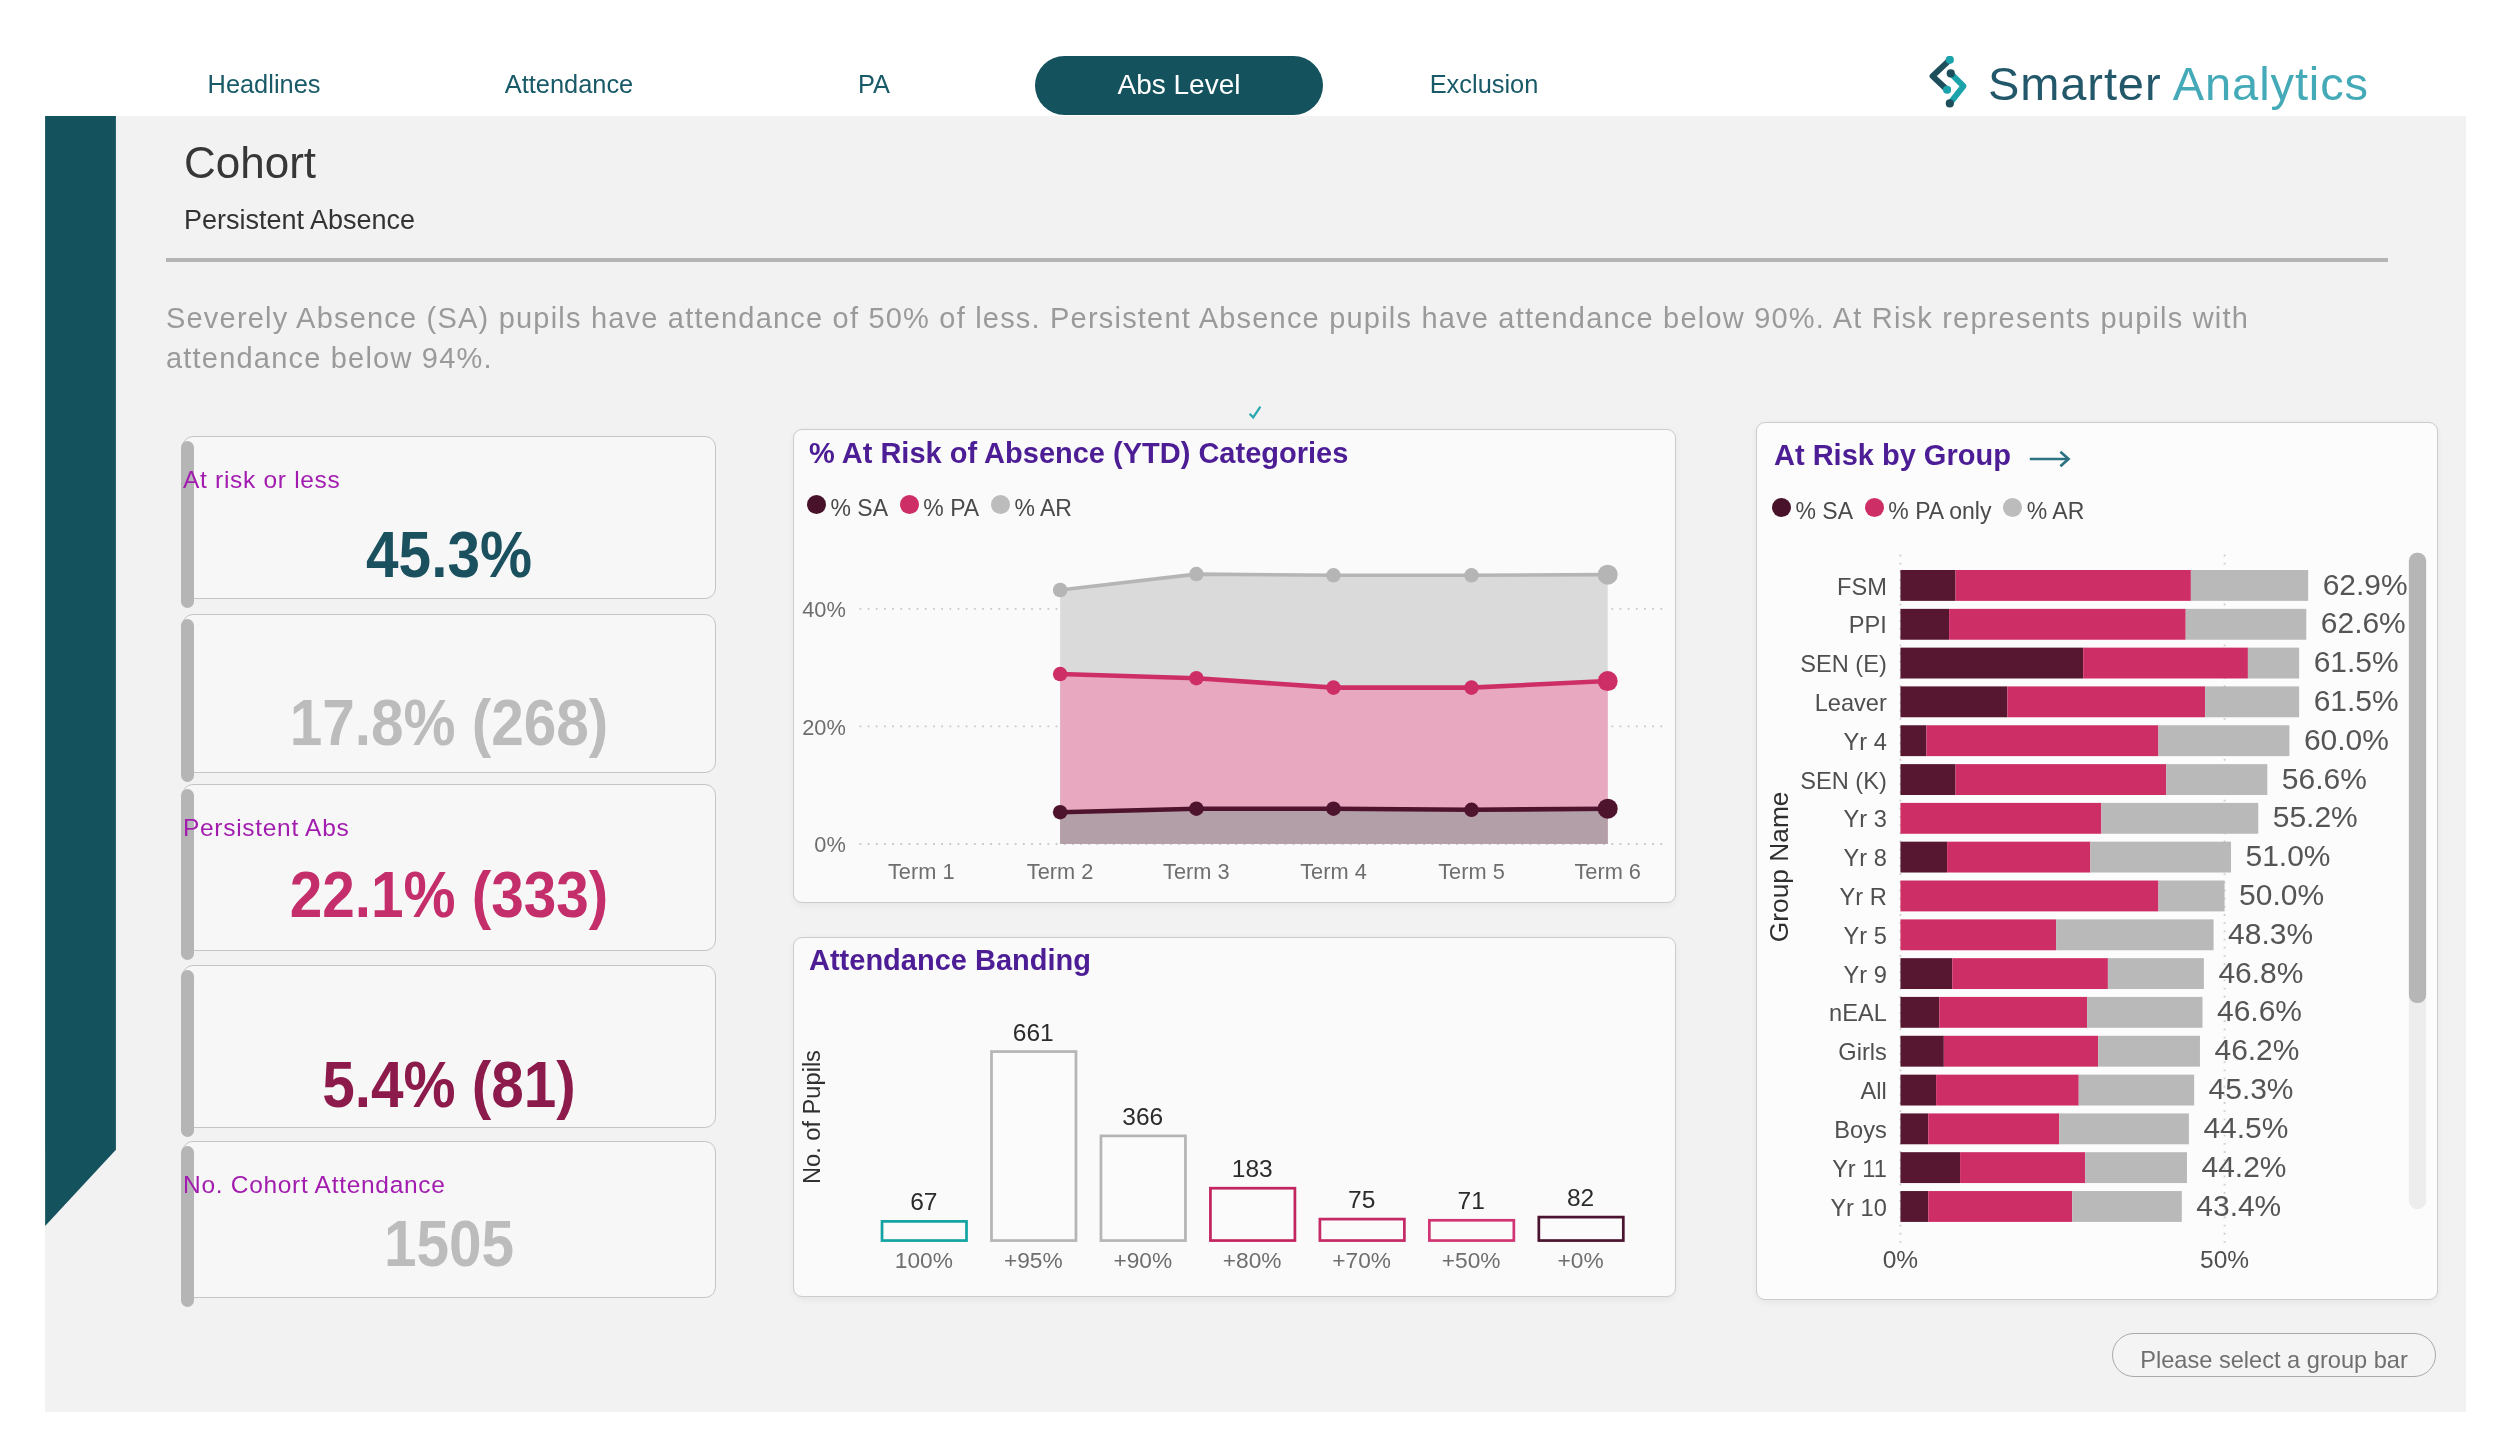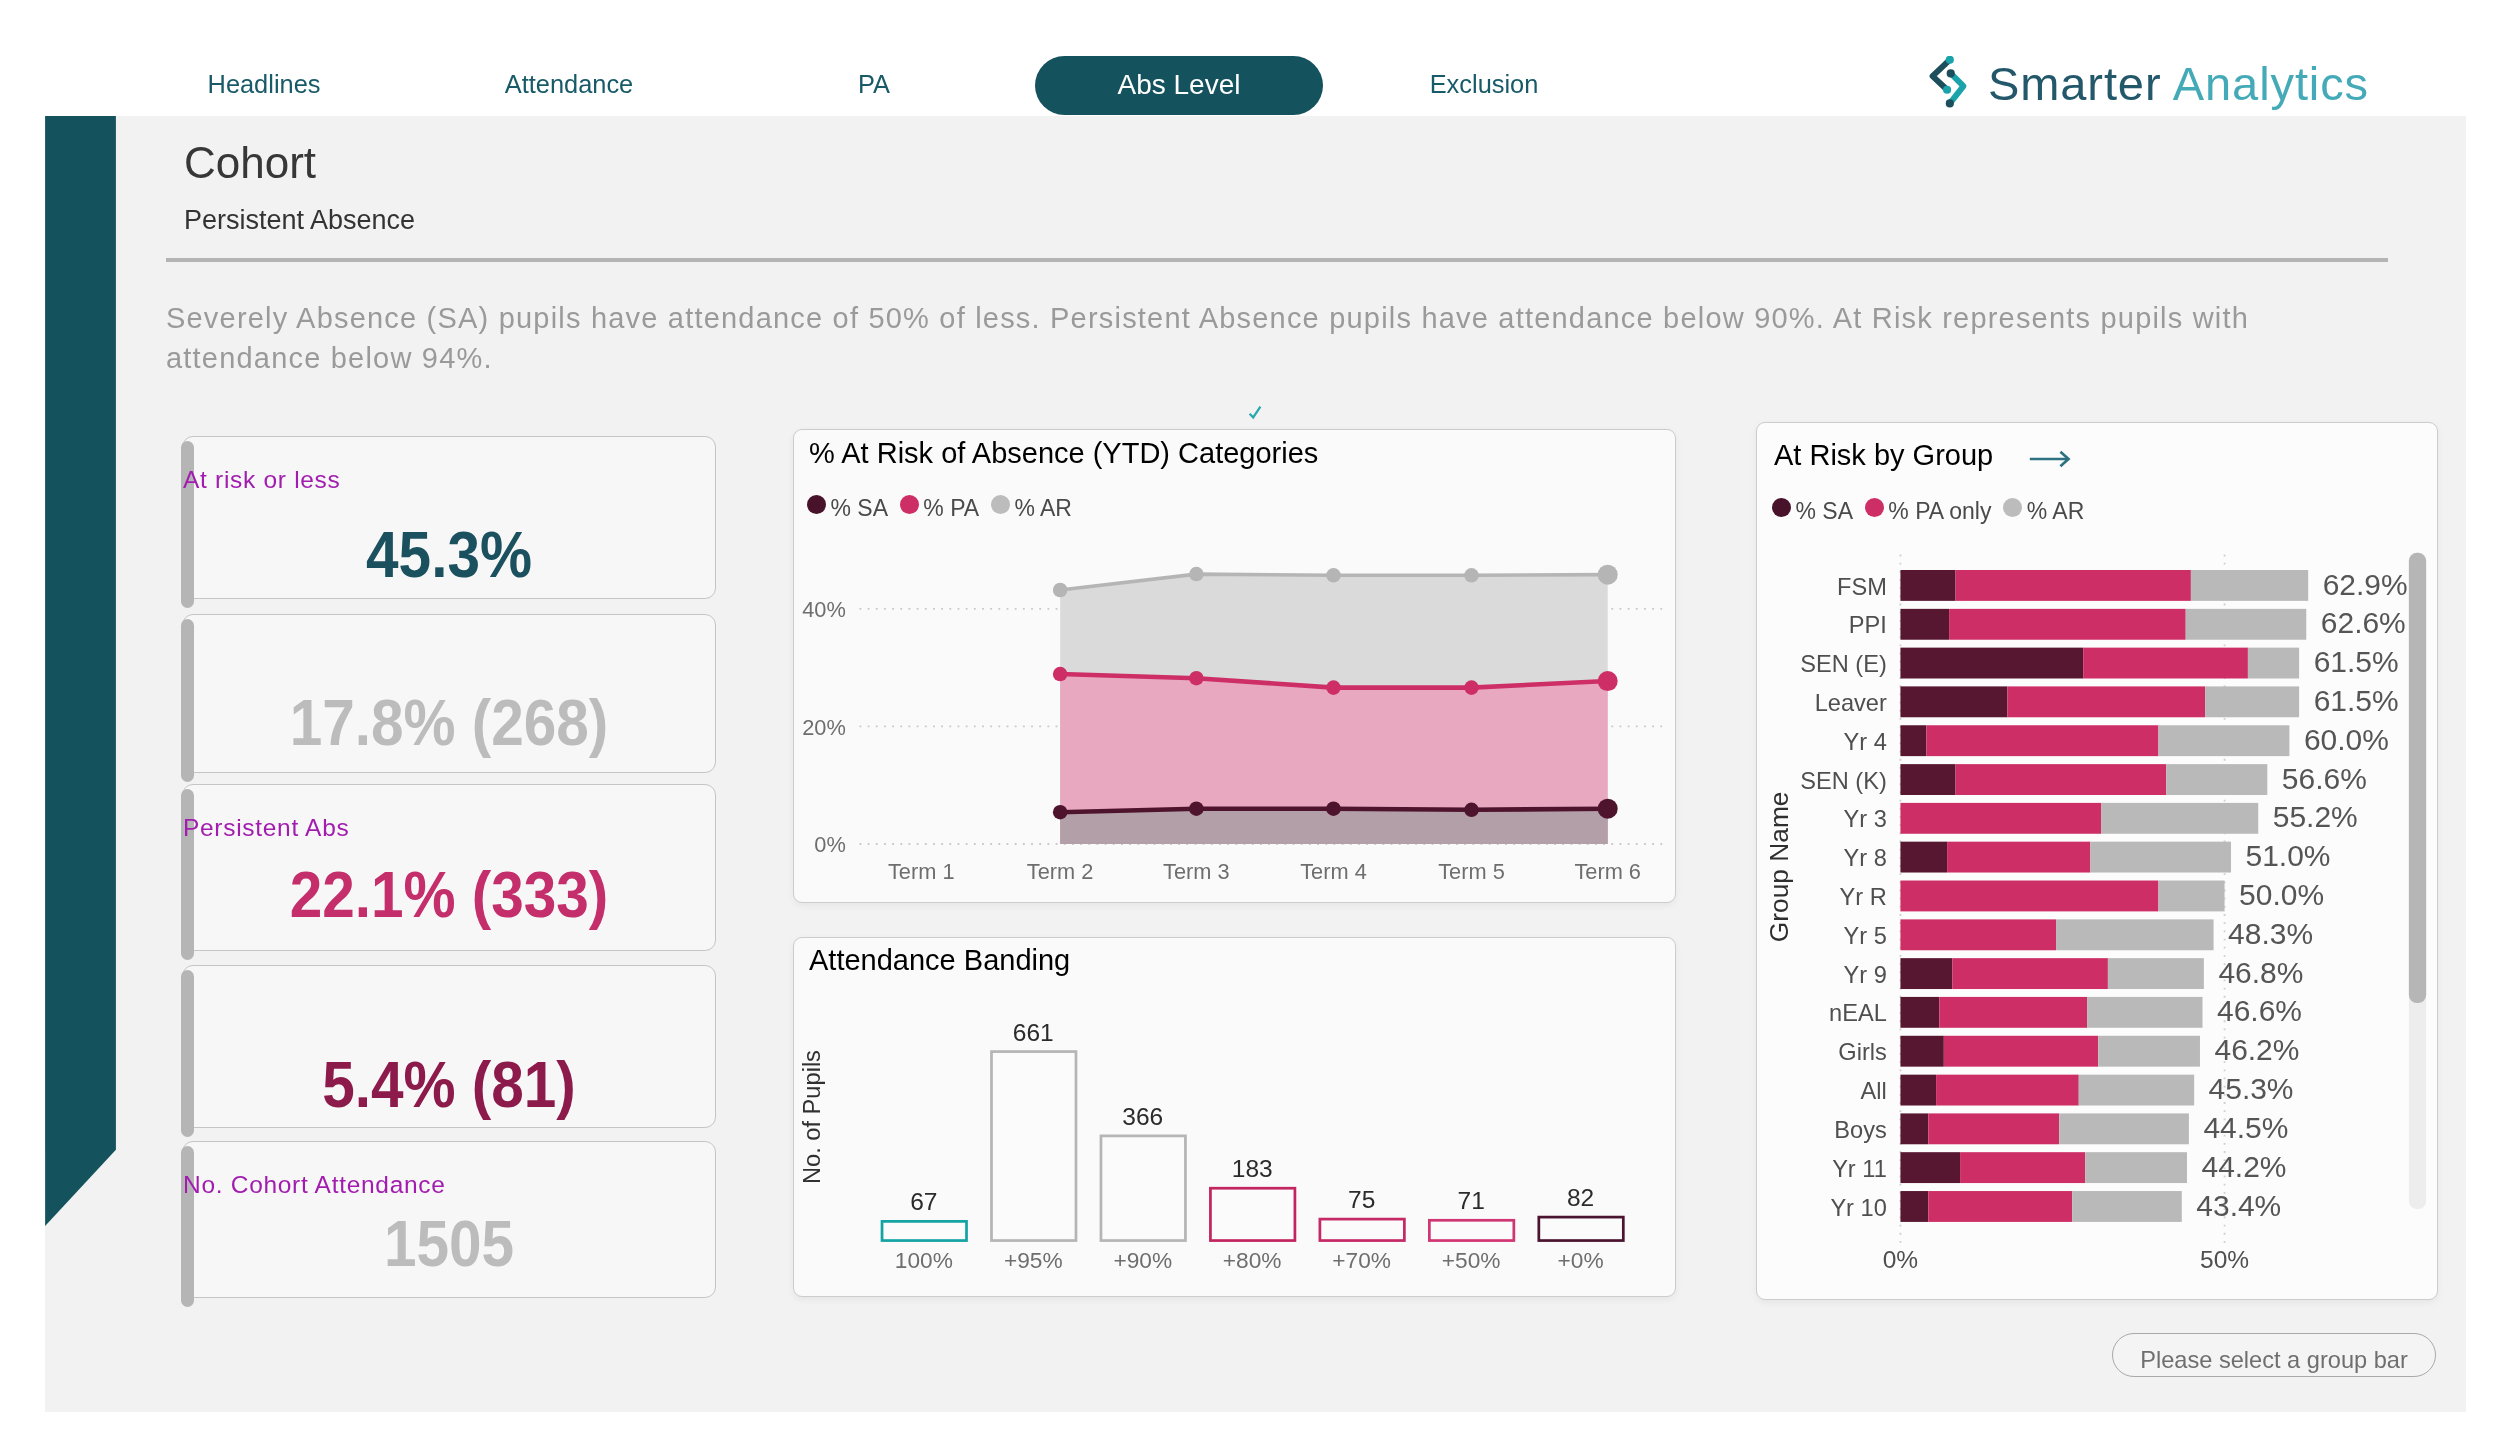--- a/index.html
+++ b/index.html
@@ -2,21 +2,21 @@
 <html style="font-size:14.5px"><head><meta charset="utf-8"><style>
 *{margin:0;padding:0;box-sizing:border-box}
 html,body{width:2512px;height:1453px;background:#fff;font-family:"Liberation Sans",sans-serif;overflow:hidden;position:relative}
 .abs{position:absolute}
 .card{position:absolute;background:#fafafa;border:1.8px solid #cccccc;border-radius:9px;box-shadow:0 2.7px 7.3px rgba(0,0,0,.05)}
 .kpi{position:absolute;background:#f7f7f7;border:1.8px solid #c5c5c5;border-radius:11px}
 .kpi .bar{position:absolute;left:-1.8px;top:3.6px;width:12.7px;border-radius:7.3px;background:#b5b5b5}
 .kpi .lab{position:absolute;left:0;right:0;text-align:left;font-size:24.5px;letter-spacing:0.7px;color:#a21caf}
 .kpi .val{position:absolute;left:0;right:0;text-align:center;font-weight:bold;transform:scaleX(.9);transform-origin:center}
 .navlink{position:absolute;top:70px;transform:translateX(-50%);font-size:25.4px;color:#195a68}
-.ctitle{position:absolute;font-size:29px;font-weight:normal;color:#000000}
+.ctitle{position:absolute;font-size:29px;font-weight:bold;color:#4c1d95}
 .leg{position:absolute;display:flex;align-items:flex-start;font-size:23px;color:#4a4a4a}
 .leg .d{width:19px;height:19px;border-radius:50%;margin-right:4.5px}
 .leg .t{margin-right:11.8px}
 </style></head><body>
 
 <div class="navlink" style="left:264px">Headlines</div>
 <div class="navlink" style="left:569px">Attendance</div>
 <div class="navlink" style="left:874px">PA</div>
 <div class="navlink" style="left:1484px">Exclusion</div>
 <div class="abs" style="left:1035px;top:56px;width:288px;height:59px;border-radius:30px;background:#14525d;color:#fff;font-weight:normal;font-size:28px;text-align:center;line-height:57px">Abs Level</div>

